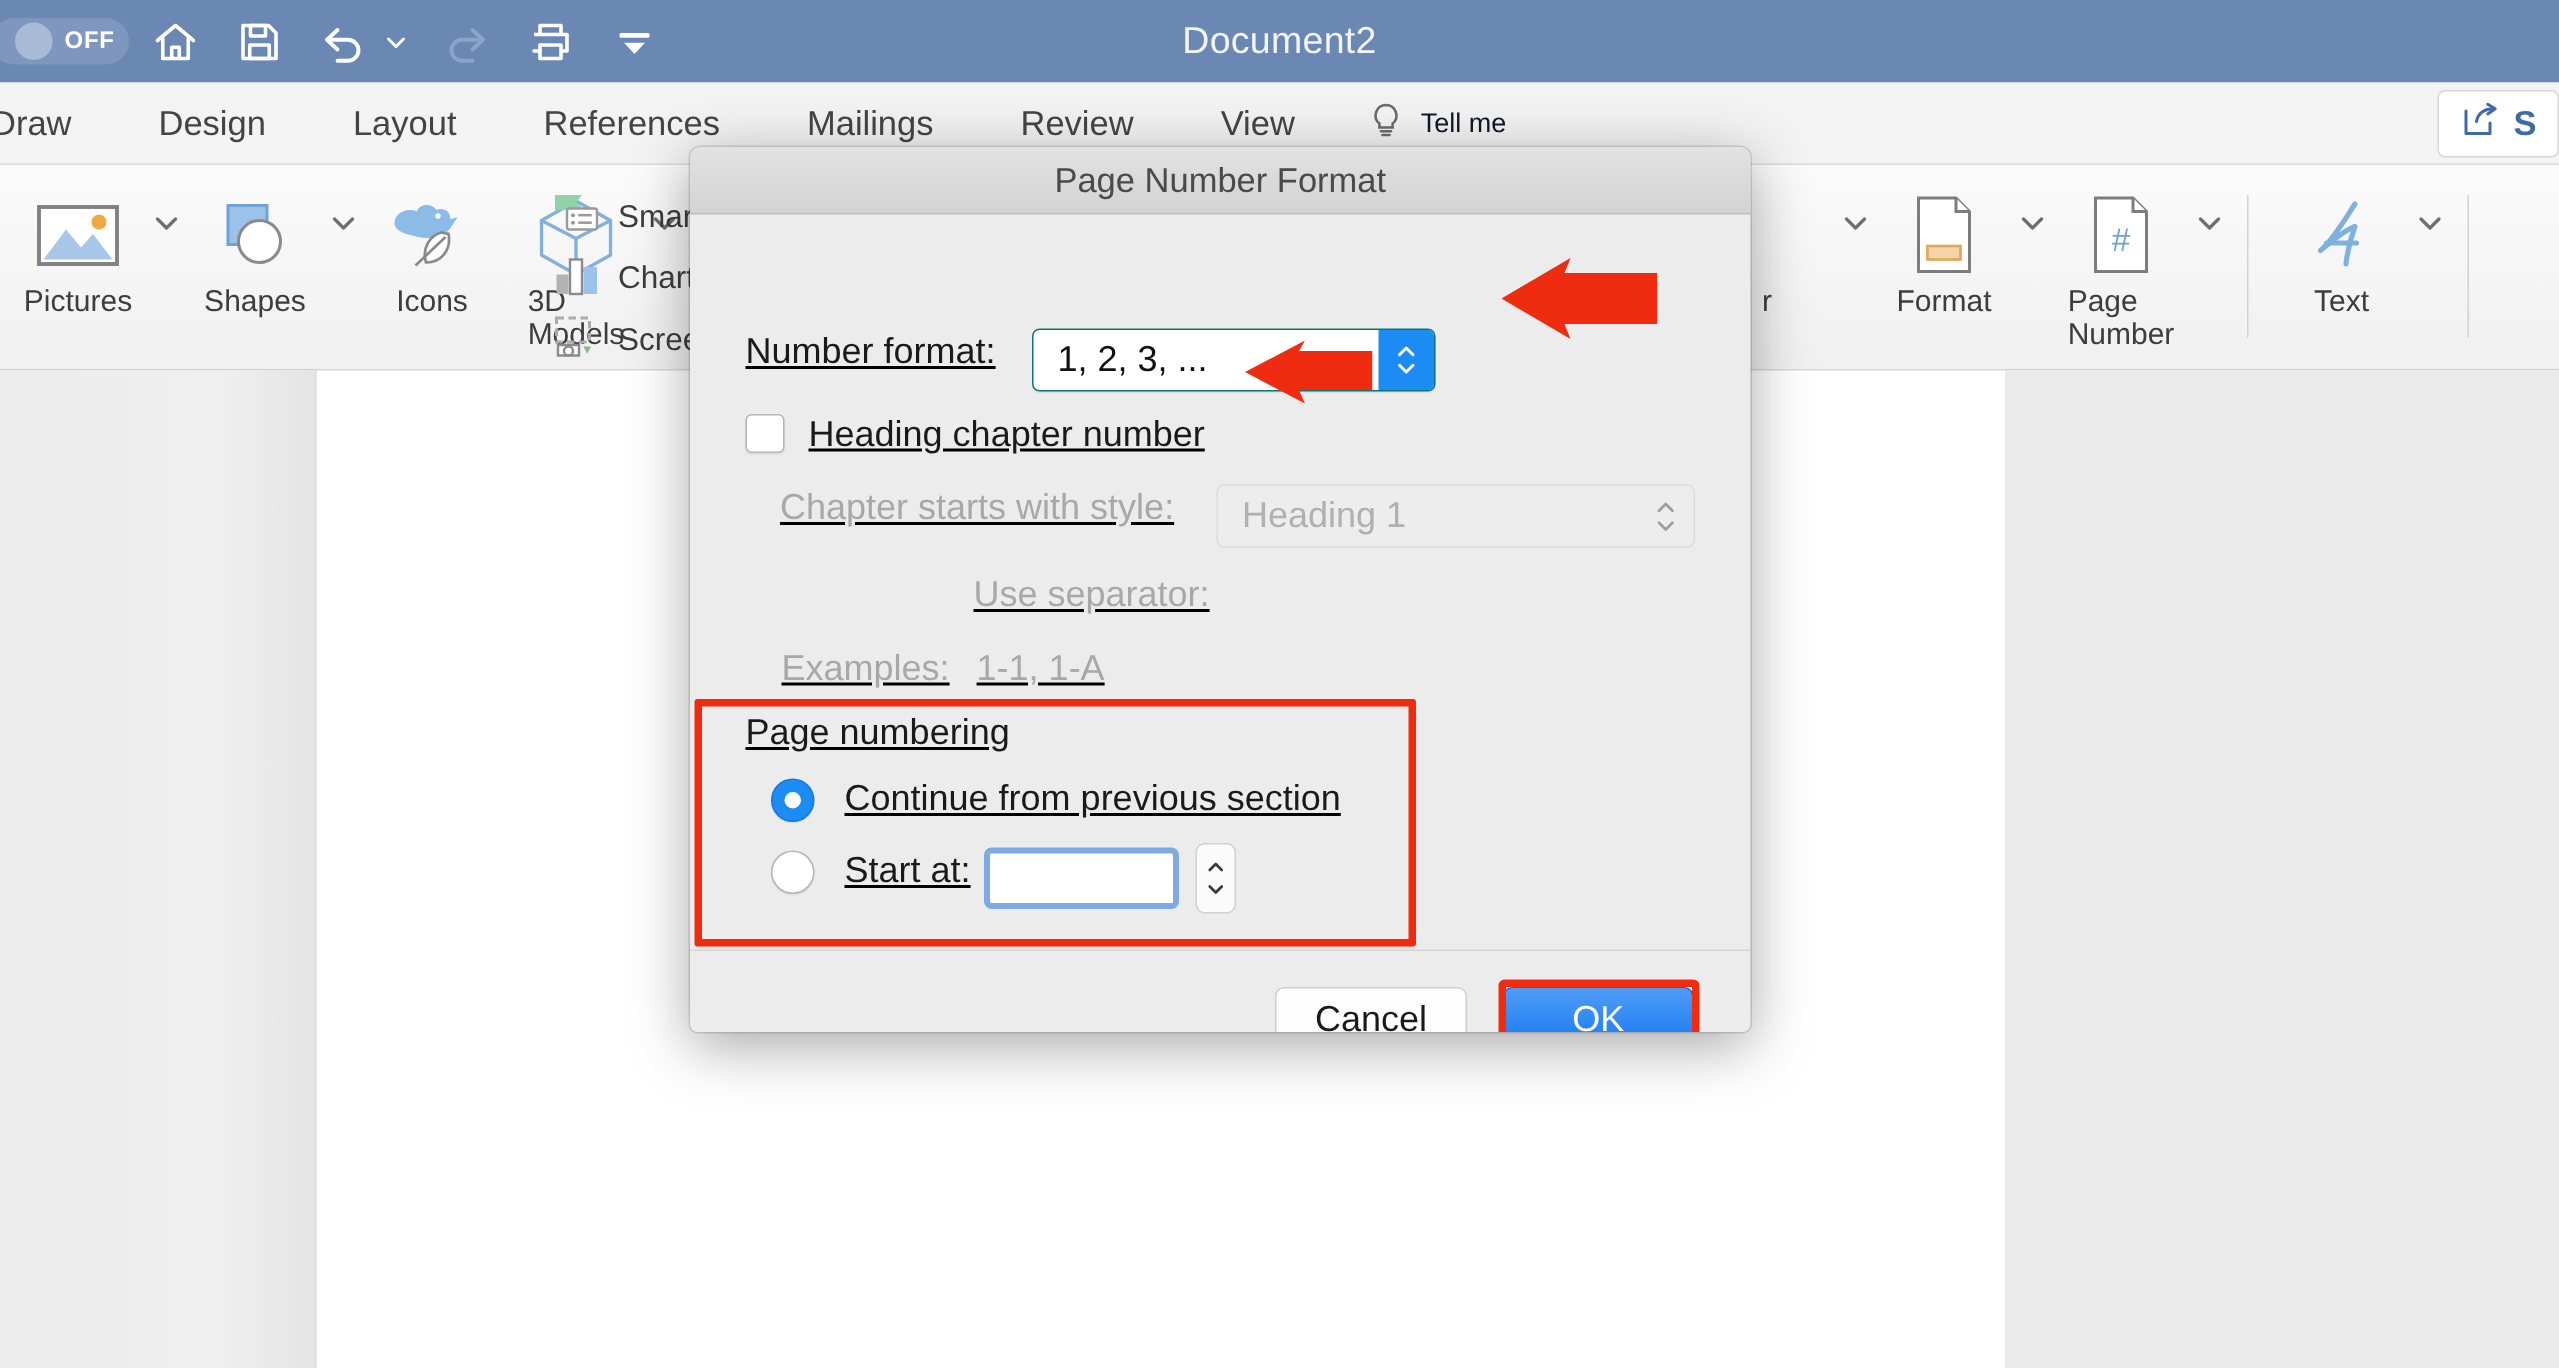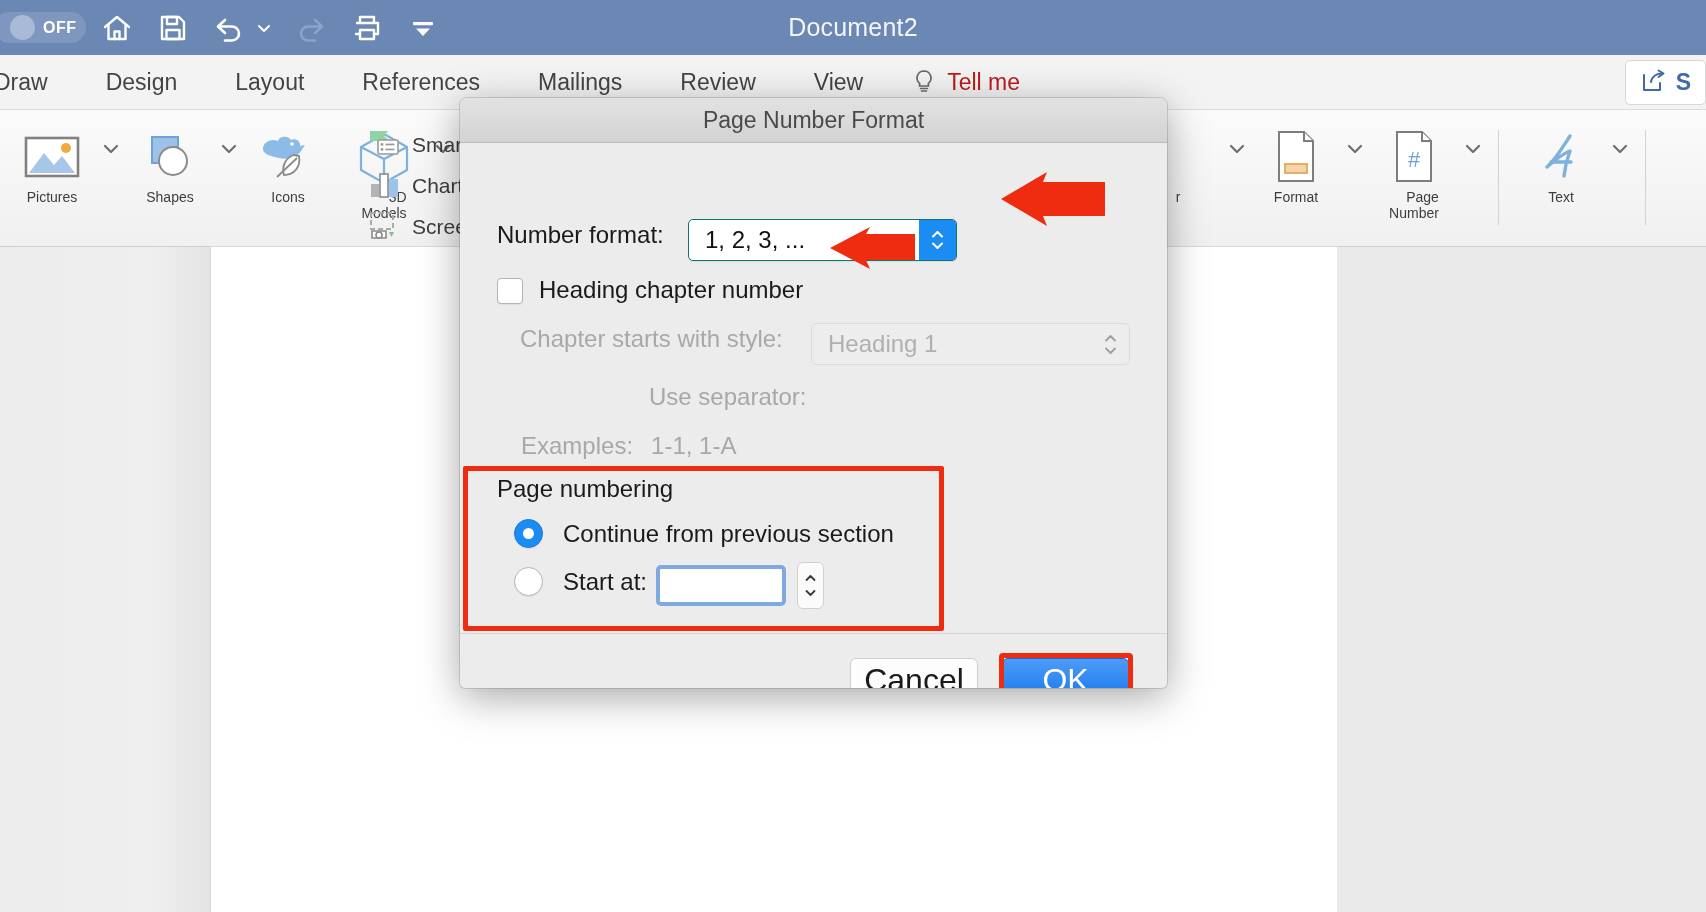--- a/index.html
+++ b/index.html
@@ -51,21 +51,21 @@
     background: #f3f3f3;
     border-bottom: 1px solid #dcdcdc;
   }
   .tabs { display: flex; align-items: center; height: 55px; padding-left: 0; }
   .tab {
     font-size: 23px; color: #444444; padding: 0 29px; line-height: 55px;
     white-space: nowrap;
   }
   .tab.first { padding-left: 0; margin-left: -6px; }
   .tellme { display: flex; align-items: center; gap: 11px; padding: 0 20px; }
-  .tellme .lbl { font-size: 23px; color: #b91c1c; text-align: center; }
+  .tellme .lbl { font-size: 18px; color: #0f172a; text-align: center; }
   .share-btn {
     position: absolute; right: 0px; top: 5px;
     height: 45px; min-width: 80px;
     background: #ffffff; border: 1px solid #d7d7d7; border-radius: 5px;
     display: flex; align-items: center; gap: 8px; padding: 0 14px;
     overflow: hidden;
   }
   .share-btn .lbl { font-size: 23px; color: #3f6aa5; font-weight: bold; }
 
   
@@ -74,21 +74,21 @@
     background: linear-gradient(180deg,#fbfbfb 0%, #f0f0f0 100%);
     border-bottom: 1px solid #cfcfcf;
   }
   .rgroup { position: absolute; top: 0; height: 137px; display: flex; align-items: flex-start; }
   .rbtn {
     width: 96px; display: flex; flex-direction: column; align-items: center;
     padding-top: 16px;
   }
   .rbtn .glyph { height: 62px; display: flex; align-items: center; justify-content: center; }
   .rbtn .cap {
-    font-size: 14px; color: #3d3d3d; text-align: right; line-height: 1.12;
+    font-size: 20px; color: #3d3d3d; text-align: left; line-height: 1.12;
     margin-top: 2px;
   }
   .dropcar { width: 22px; height: 62px; display: flex; align-items: center; justify-content: center; padding-top: 16px; }
   .rsep { width: 1px; height: 95px; background: #d2d2d2; margin: 20px 14px 0 14px; }
   .rlistitem { display: flex; align-items: center; gap: 10px; height: 41px; }
   .rlistitem .lbl { font-size: 21px; color: #3d3d3d; white-space: nowrap; }
 
   
   .docarea {
     position: absolute; left: 0; top: 247px; width: 1706px; height: 665px;
@@ -118,21 +118,21 @@
   }
   .dlg-titlebar {
     height: 45px; width: 100%;
     background: linear-gradient(180deg,#e2e2e2 0%, #d3d3d3 100%);
     border-bottom: 1px solid #bdbdbd;
     display: flex; align-items: center; justify-content: center;
   }
   .dlg-title { font-size: 23px; color: #4a4a4a; }
   .dlg-body { position: relative; width: 100%; height: 545px; }
 
-  .row { position: absolute; display: flex; align-items: flex-end; }
+  .row { position: absolute; display: flex; align-items: flex-start; text-decoration: underline; }
   .lbl-strong { font-size: 24px; color: #1a1a1a; }
   .lbl-dim { font-size: 24px; color: #a8a8a8; }
 
   
   .popup {
     height: 42px; background: #ffffff;
     border: 1px solid #0f766e; border-radius: 5px;
     display: flex; align-items: center; justify-content: space-between;
     box-shadow: 0 1px 1px rgba(0,0,0,0.07);
     overflow: hidden;
@@ -186,21 +186,21 @@
   }
 
   .dlg-divider {
     position: absolute; left: 0px; top: 490px; width: 707px; height: 1px;
     background: #d5d5d5;
   }
 
   .btn {
     height: 44px; border-radius: 6px; display: flex;
     align-items: center; justify-content: center;
-    font-size: 32px;
+    font-size: 24px;
     text-align: center;
   }
   .btn-cancel {
     background: #fdfdfd; border: 1px solid #cfcfcf; color: #1a1a1a;
     width: 128px; box-shadow: 0 1px 1px rgba(0,0,0,0.06);
   }
   .btn-ok {
     background: linear-gradient(180deg,#4f9bf7 0%, #1478f0 100%);
     border: 1px solid #1169cf; color: #ffffff; width: 127px;
   }

